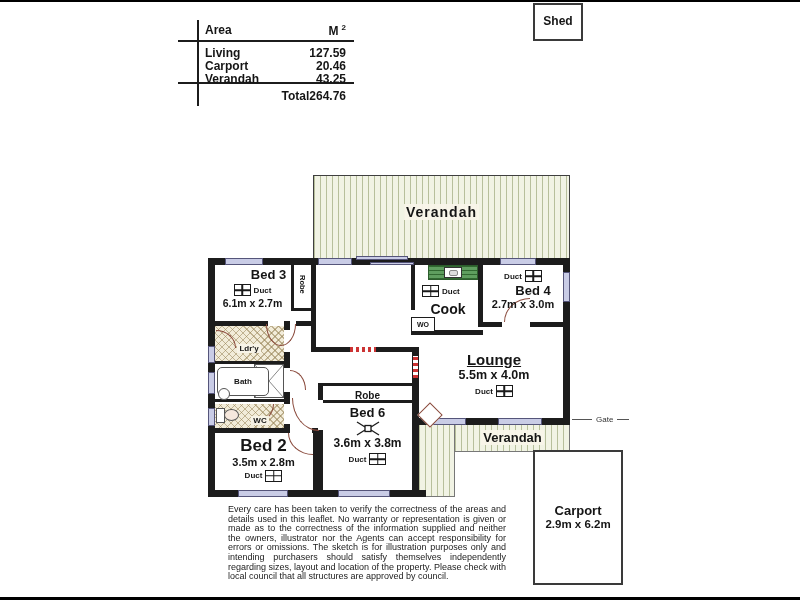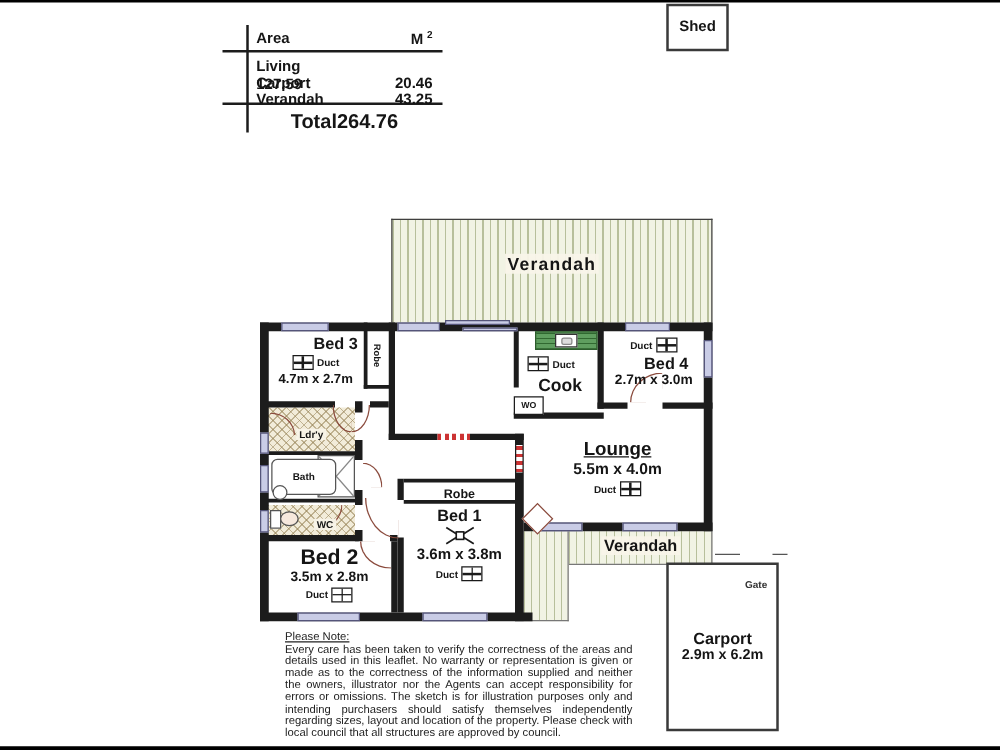--- a/index.html
+++ b/index.html
@@ -42,33 +42,33 @@
   <div class="abs" style="left:0;top:597px;width:800px;height:3px;background:#000;"></div>
 
   <div class="abs" style="left:178px;top:16px;width:176px;height:92px;z-index:9;">
     <div class="tline" style="left:19px;top:4px;width:2px;height:86px;"></div>
     <div class="tline" style="left:0;top:24px;width:176px;height:2px;"></div>
     <div class="tline" style="left:0;top:66px;width:176px;height:2px;"></div>
     <div class="abs" style="left:27px;top:7px;width:141px;display:flex;justify-content:space-between;font-weight:bold;font-size:12px;">
       <span>Area</span>
       <span><span>M</span><span style="font-size:8px;vertical-align:super;margin-left:3px;">2</span></span>
     </div>
-    <div class="abs" style="left:27px;top:30px;width:141px;display:flex;justify-content:space-between;font-weight:bold;font-size:12px;flex-direction:column;">
+    <div class="abs" style="left:27px;top:30px;width:141px;display:flex;justify-content:space-between;font-weight:bold;font-size:12px;">
       <span>Living</span>
       <span>127.59</span>
     </div>
     <div class="abs" style="left:27px;top:43px;width:141px;display:flex;justify-content:space-between;font-weight:bold;font-size:12px;">
       <span>Carport</span>
       <span>20.46</span>
     </div>
     <div class="abs" style="left:27px;top:56px;width:141px;display:flex;justify-content:space-between;font-weight:bold;font-size:12px;">
       <span>Verandah</span>
       <span>43.25</span>
     </div>
-    <div class="abs" style="left:27px;top:73px;width:141px;display:flex;justify-content:center;font-weight:bold;font-size:16px;">
+    <div class="abs" style="left:27px;top:73px;width:141px;display:flex;justify-content:flex-end;font-weight:bold;font-size:12px;">
       <span>Total</span>
       <span>264.76</span>
     </div>
   </div>
 
   <div class="abs" style="left:533px;top:3px;width:46px;height:34px;border:2px solid #3a3a3a;display:flex;align-items:center;justify-content:center;z-index:9;">
     <span class="rname" style="font-size:12px;">Shed</span>
   </div>
 
   <div class="abs stripes" style="left:313px;top:175px;width:257px;height:83px;border:1.5px solid #3f3f3f;border-bottom:none;box-sizing:border-box;z-index:1;"></div>
@@ -137,21 +137,21 @@
 
   <div class="hatch" style="left:214px;top:326px;width:70px;height:35px;"></div>
   <div class="hatch" style="left:214px;top:404px;width:70px;height:24px;"></div>
 
   <div class="group" style="left:214px;top:268px;width:77px;">
     <span class="rname" style="font-size:13px;padding-left:32px;">Bed 3</span>
     <span class="ductrow">
         <i class="duct-icon"></i>
         <span class="ductlbl">Duct</span>
       </span>
-    <span class="rname" style="font-size:10.5px;">4.7m x 2.7m</span>
+    <span class="rname" style="font-size:10.5px;">6.1m x 2.7m</span>
   </div>
 
   <div class="abs" style="left:294px;top:262px;width:16px;height:44px;display:flex;align-items:center;justify-content:center;z-index:8;">
     <span style="writing-mode:vertical-rl;font-size:7.5px;font-weight:bold;">Robe</span>
   </div>
 
 
   <div class="abs stripes" style="left:428px;top:265px;width:48px;height:13px;background-color:#5f9e5f;background-image:repeating-linear-gradient(0deg,rgba(10,60,10,.55) 0 1px,rgba(0,0,0,0) 1px 4px);border:1px solid #2c5c2c;z-index:6;">
     <div class="abs" style="left:15px;top:1px;width:16px;height:9px;background:#fff;border:1px solid #333;">
       <div class="abs" style="left:4px;top:2px;width:7px;height:4px;background:#ddd;border:1px solid #888;border-radius:2px;"></div>
@@ -214,21 +214,21 @@
         <span class="ductlbl">Duct</span>
         <i class="duct-icon"></i>
       </span>
   </div>
 
   <div class="abs" style="left:323px;top:385px;width:89px;text-align:center;z-index:8;">
     <span class="rname" style="font-size:10px;">Robe</span>
   </div>
 
   <div class="group" style="left:323px;top:406px;width:89px;">
-    <span class="rname" style="font-size:13px;">Bed 1</span>
+    <span class="rname" style="font-size:13px;">Bed 6</span>
     <svg width="24" height="15" style="margin:1px 0;">
       <rect x="9" y="4.5" width="6" height="6" fill="none" stroke="#1a1a1a" stroke-width="1.3"></rect>
       <line x1="1" y1="1" x2="9" y2="6" stroke="#1a1a1a" stroke-width="1.3"></line>
       <line x1="23" y1="1" x2="15" y2="6" stroke="#1a1a1a" stroke-width="1.3"></line>
       <line x1="1" y1="14" x2="9" y2="9" stroke="#1a1a1a" stroke-width="1.3"></line>
       <line x1="23" y1="14" x2="15" y2="9" stroke="#1a1a1a" stroke-width="1.3"></line>
     </svg>
     <span class="rname" style="font-size:12px;">3.6m x 3.8m</span>
     <span class="ductrow" style="margin-top:3px;">
         <span class="ductlbl">Duct</span>
@@ -237,27 +237,26 @@
   </div>
 
   <div class="abs stripes" style="left:455px;top:425px;width:115px;height:27px;border-bottom:1px solid #777;border-right:1px solid #777;box-sizing:border-box;z-index:1;"></div>
   <div class="abs stripes" style="left:419px;top:425px;width:36px;height:72px;border-bottom:1px solid #777;border-right:1px solid #777;box-sizing:border-box;z-index:1;"></div>
   <div class="abs" style="left:455px;top:428px;width:115px;text-align:center;z-index:8;">
     <span class="rname labelpill" style="font-size:13px;">Verandah</span>
   </div>
 
   <div class="abs" style="left:572px;top:415px;width:68px;display:flex;align-items:center;gap:4px;z-index:8;">
     <span style="flex:0 0 20px;height:1px;background:#555;"></span>
-    <span style="font-size:8px;font-weight:bold;color:#333;margin-top:48px;">Gate</span>
+    <span style="font-size:8px;font-weight:normal;color:#333;">Gate</span>
     <span style="flex:0 0 12px;height:1px;background:#555;"></span>
   </div>
 
   <div class="abs" style="left:533px;top:450px;width:90px;height:135px;border:2px solid #3a3a3a;box-sizing:border-box;z-index:2;display:flex;flex-direction:column;align-items:center;justify-content:center;">
     <span class="rname" style="font-size:13px;">Carport</span>
     <span class="rname" style="font-size:11.5px;">2.9m x 6.2m</span>
   </div>
 
   <div class="note">
-    <div style="text-decoration:underline;">Please Note:</div>
     <div>Every care has been taken to verify the correctness of the areas and details used in this leaflet. No warranty or representation is given or made as to the correctness of the information supplied and neither the owners, illustrator nor the Agents can accept responsibility for errors or omissions. The sketch is for illustration purposes only and intending purchasers should satisfy themselves independently regarding sizes, layout and location of the property. Please check with local council that all structures are approved by council.</div>
   </div>
 
 </div>
 
 </body></html>

